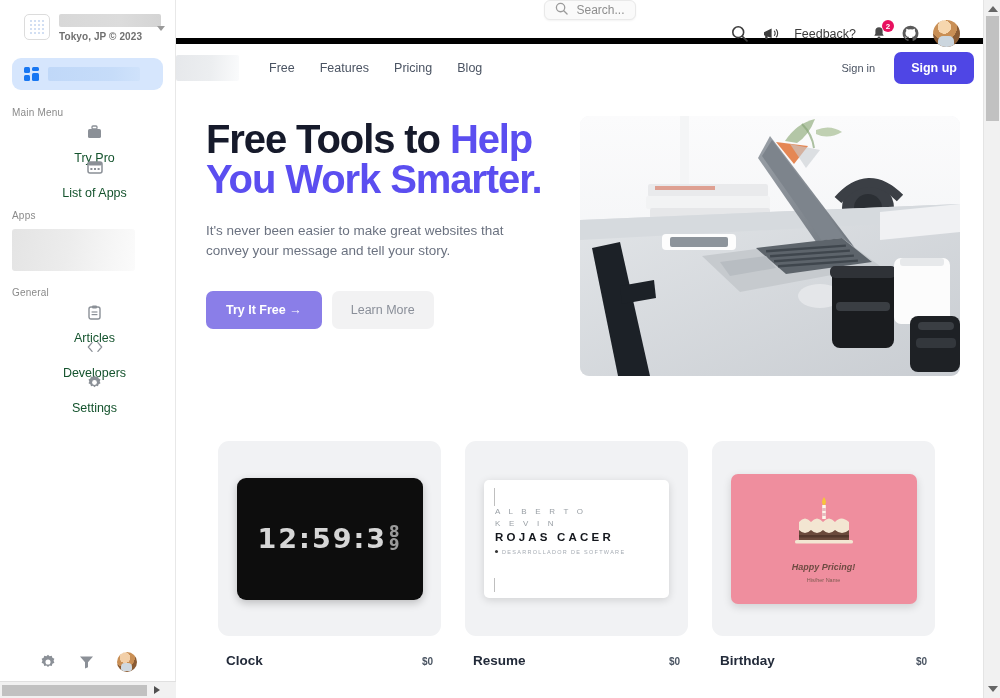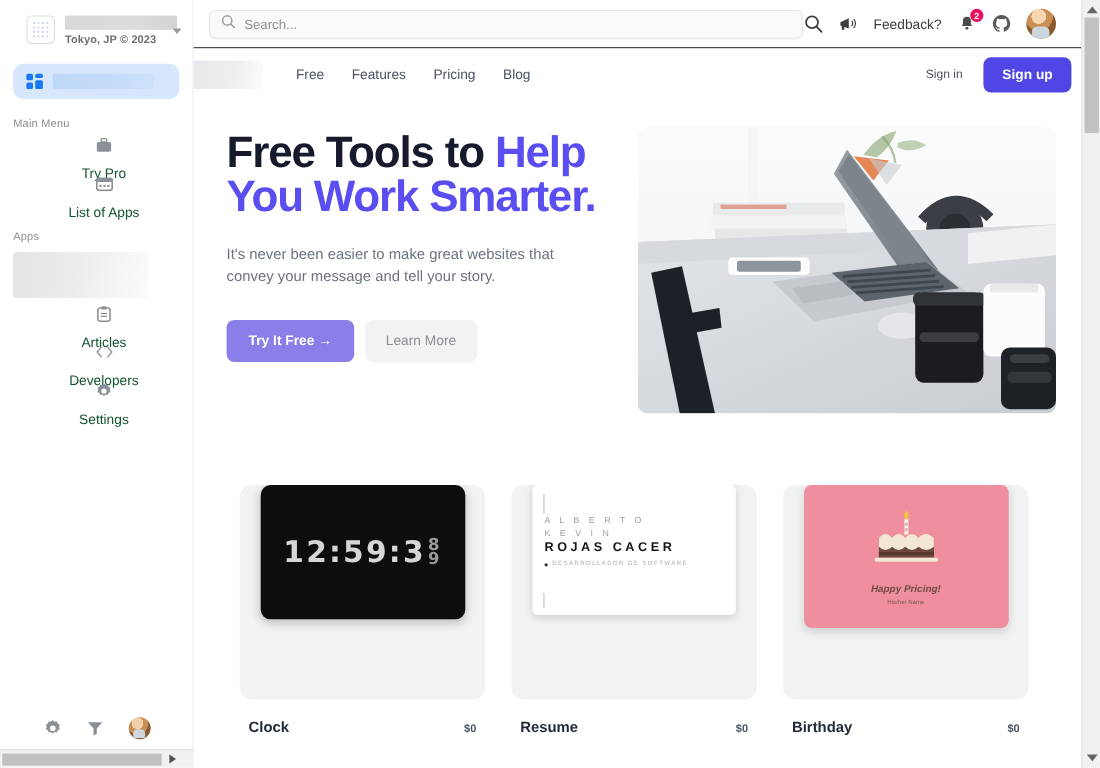--- a/index.html
+++ b/index.html
@@ -102,21 +102,21 @@
     width: 0; height: 0; margin-left: 7px;
     border-top: 4px solid transparent; border-bottom: 4px solid transparent;
     border-left: 6px solid #505050;
   }
 
   
   .main { flex: 1; height: 698px; position: relative; background: #fff; }
 
   .topbar {
     height: 44px; display: flex; align-items: center; gap: 0;
-    padding: 0 10px 0 14px; border-bottom: 1px solid #000000; background: #fff;
+    padding: 0 10px 0 14px; border-bottom: 6px solid #000000; background: #fff; flex-direction: column;
   }
   .searchbox {
     flex: 1; max-width: 562px; height: 26px; border-radius: 6px;
     background: #fafafa; border: 1px solid #e9e9e9;
     display: flex; align-items: center; gap: 8px; padding: 0 10px;
     box-shadow: 0 1px 2px rgba(0,0,0,.05);
   }
   .searchbox .ph { font-size: 12px; color: #8e8e8e; }
   .top-actions { display: flex; align-items: center; gap: 13px; margin-left: auto; padding-right: 30px; }
   .tb-ico { width: 19px; height: 19px; display:flex; align-items:center; justify-content:center; cursor:default; position: relative; }
@@ -183,21 +183,21 @@
   .hero-img {
     width: 380px; height: 260px; border-radius: 9px; overflow: hidden;
     position: relative; background: #f3f4f6; flex: 0 0 380px;
   }
 
   
   .cards { display: flex; gap: 24px; padding: 65px 30px 0 42px; }
   .card { width: 223px; }
   .card-thumb {
     height: 195px; border-radius: 11px; background: #f1f2f4;
-    display: flex; align-items: flex-start; justify-content: center; overflow: hidden;
+    display: flex; align-items: center; justify-content: center; overflow: hidden;
   }
   .card-meta { display: flex; align-items: baseline; margin-top: 17px; padding: 0 8px; }
   .card-title { font-size: 13.5px; font-weight: bold; color: #232b3a; }
   .card-price { margin-left: auto; font-size: 10px; color: #4b5563; font-weight: bold; }
 
   
   .clock-face {
     width: 186px; height: 122px; background: #0d0d0d; border-radius: 9px;
     display: flex; align-items: center; justify-content: center;
     box-shadow: 0 3px 9px rgba(0,0,0,.22);
@@ -324,20 +324,21 @@
             <rect x="7" y="7" width="2" height="2" fill="#8b9097"></rect>
             <rect x="10.6" y="7" width="2" height="2" fill="#8b9097"></rect>
           </svg>
       </span>
       <span>List of Apps</span>
     </div>
 
     <div class="sec-label" style="padding-top:16px">Apps</div>
     <div class="apps-redact"></div>
 
+    <div class="sec-label" style="padding-top:10px">General</div>
 
     <div class="nav-item">
       <span class="nav-ico">
         <svg width="13" height="15" viewBox="0 0 13 15">
             <rect x="1" y="2" width="11" height="12" rx="2" fill="none" stroke="#8b9097" stroke-width="1.4"></rect>
             <rect x="4" y="0.4" width="5" height="3" rx="1" fill="#8b9097"></rect>
             <rect x="3.6" y="6.4" width="5.8" height="1.2" fill="#8b9097"></rect>
             <rect x="3.6" y="9" width="5.8" height="1.2" fill="#8b9097"></rect>
           </svg>
       </span>

